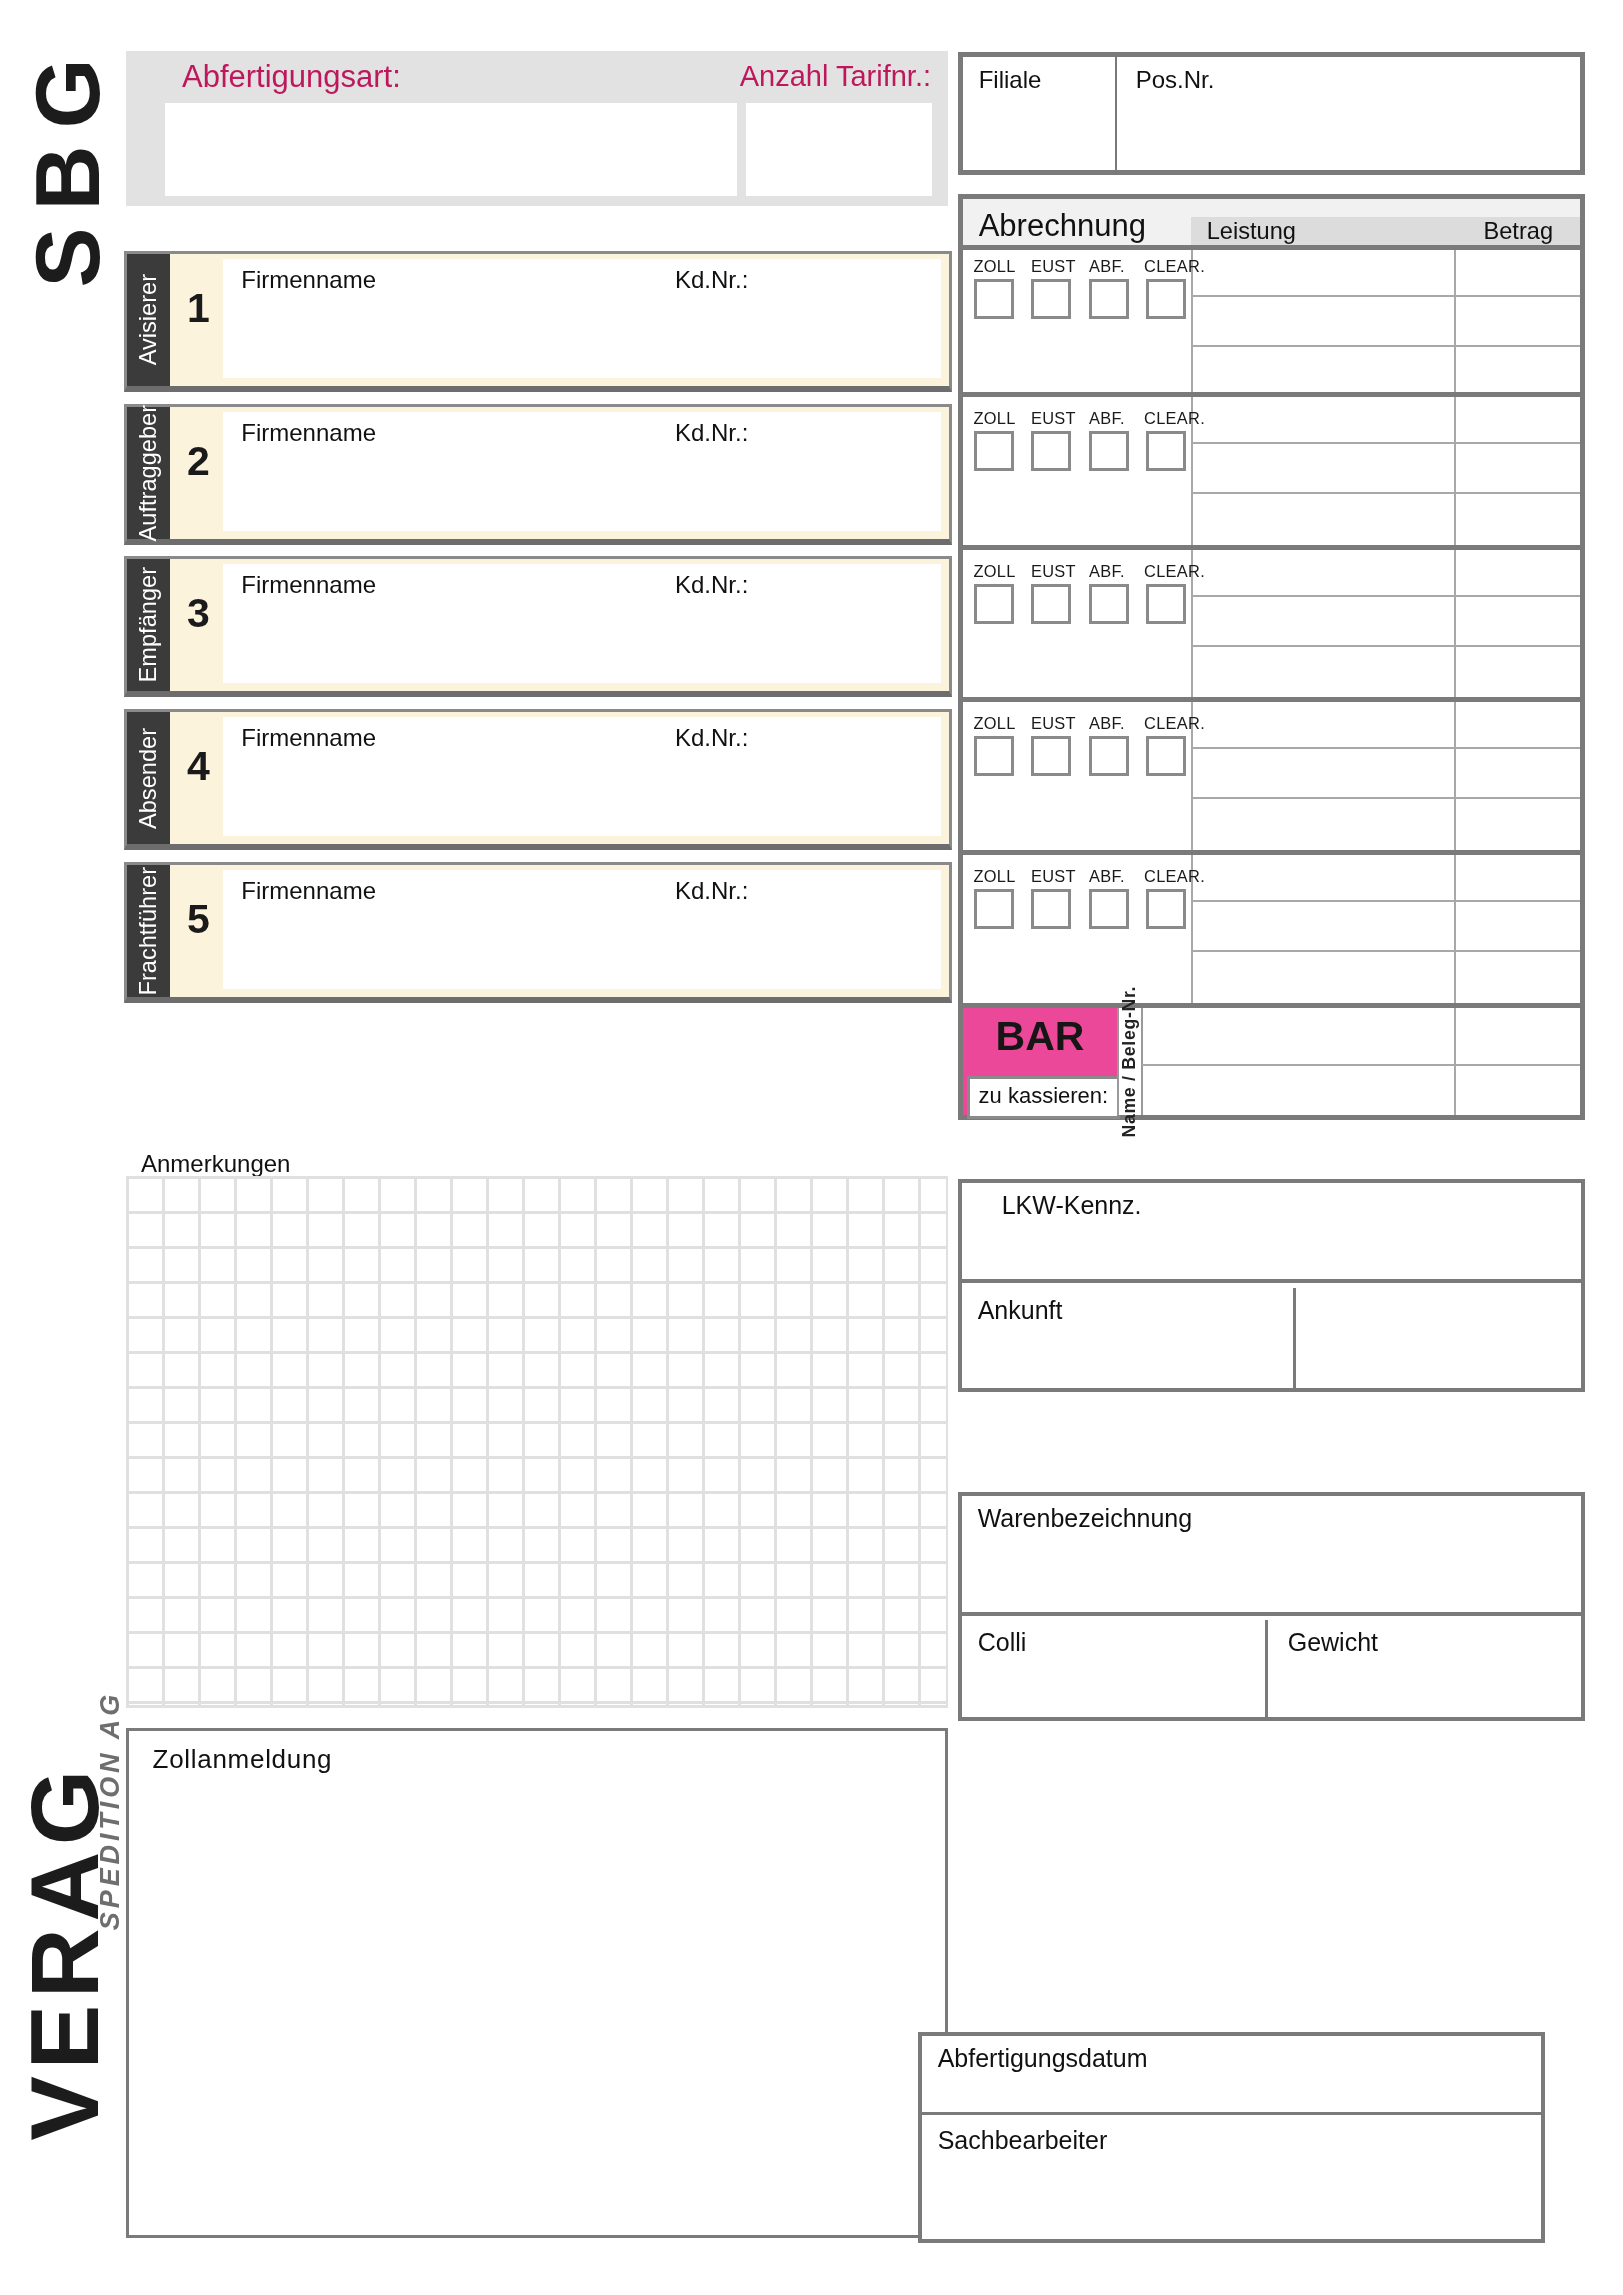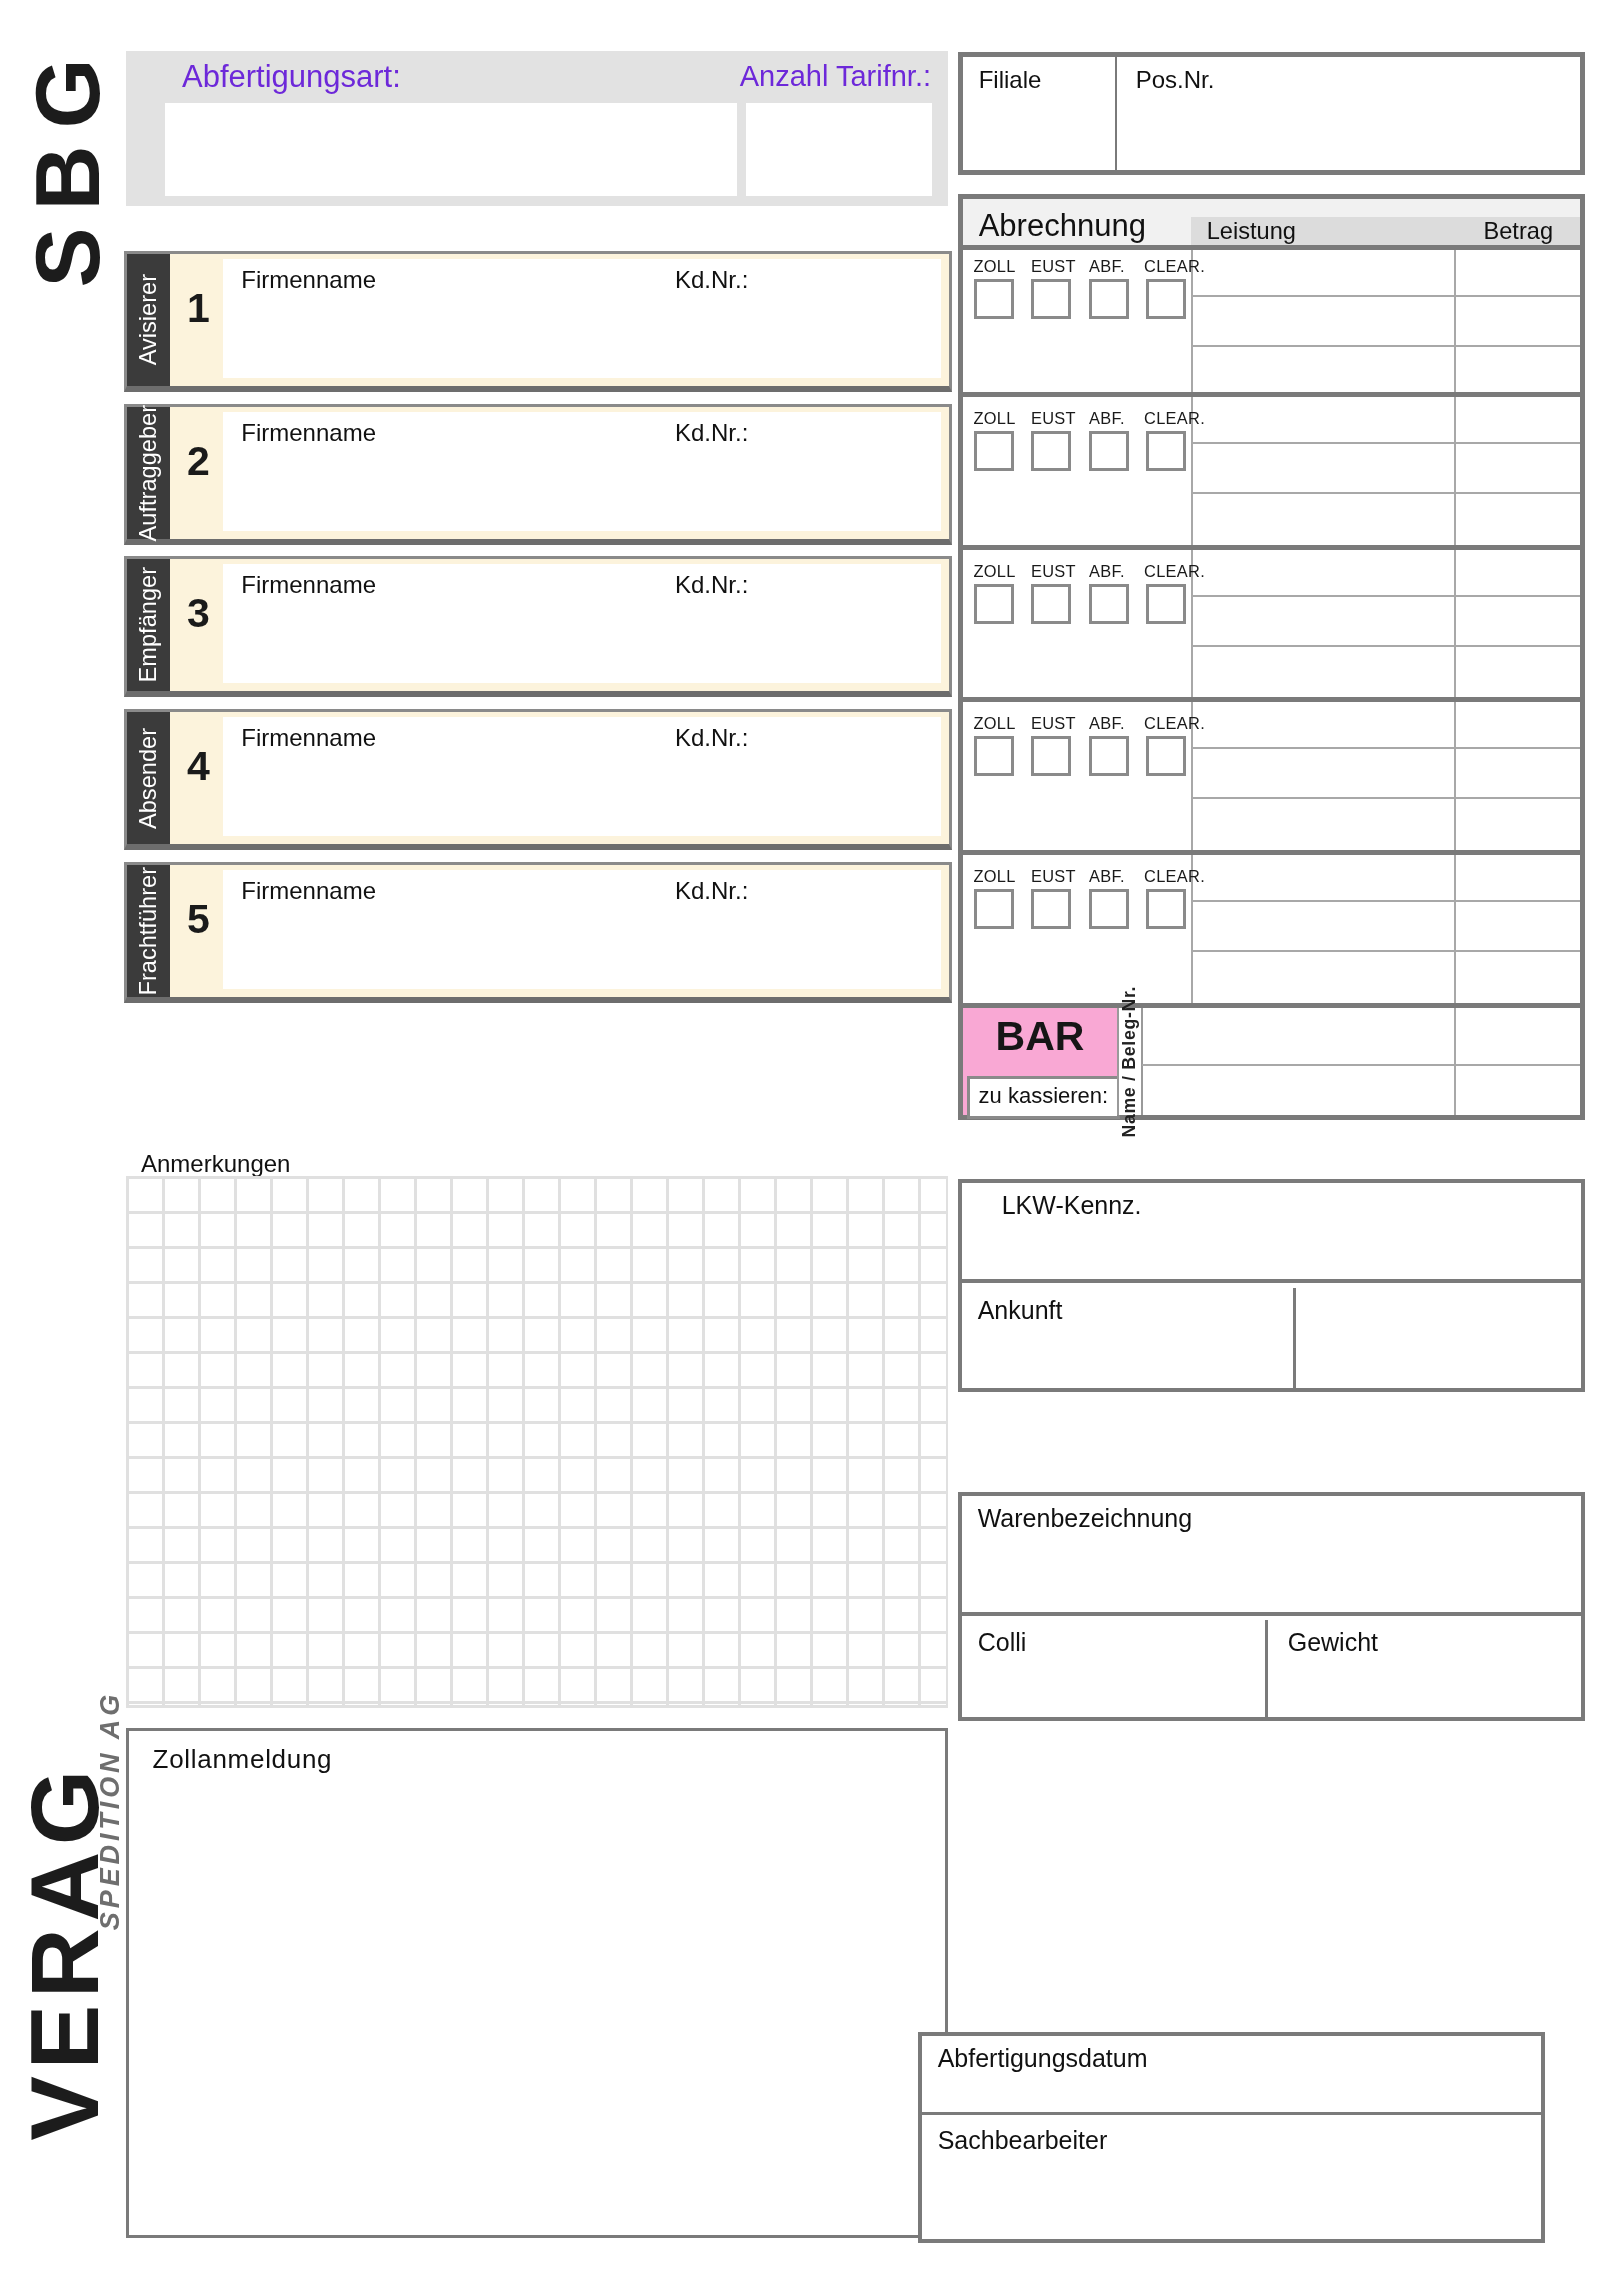--- a/index.html
+++ b/index.html
@@ -11,21 +11,21 @@
 
   
   .rot-wrap{display:flex;align-items:center;justify-content:center;}
   .rot{transform:rotate(-90deg);white-space:nowrap;}
   .sbg-text{font-size:90px;font-weight:900;letter-spacing:17px;color:#1c1c1c;}
   .verag-text{font-size:97px;font-weight:900;letter-spacing:6.5px;color:#1c1c1c;}
   .sped-text{font-size:27px;font-weight:700;font-style:italic;letter-spacing:3.9px;color:#6e6e6e;}
 
   
   .band{background:#e2e2e2;}
-  .band-label{font-size:31px;color:#6d28d9;}
+  .band-label{font-size:31px;color:#be185d;}
   .input-box{background:#ffffff;}
 
   
   .gbox{border:5.2px solid #7a7a7a;background:#fff;}
   .cell-label{font-size:25px;color:#111;}
 
   
   .party-row{
     background:#fcf3dc;
     border:3.3px solid #8a8a8a;border-bottom:6.5px solid #6d6d6d;
@@ -51,21 +51,21 @@
 
   
   .abox{border:5.2px solid #7a7a7a;background:#ffffff;}
   .ab-titleband{position:absolute;left:0;right:0;top:0;height:46px;background:#f1f1f1;}
   .ab-title{position:absolute;left:15.7px;top:9.2px;font-size:31px;color:#111;}
   .ab-colhead{position:absolute;background:#dcdcdc;display:flex;align-items:center;font-size:23.6px;}
   .hline{position:absolute;background:#7a7a7a;height:5.2px;left:0;right:0;}
   .thinline{position:absolute;background:#a8a8a8;}
   .chk-label{position:absolute;font-size:16.4px;letter-spacing:0.3px;color:#1a1a1a;}
   .chk-box{position:absolute;width:34px;height:34px;border:3.9px solid #8a8a8a;background:#fff;}
-  .bar-left{position:absolute;background:#f9a8d4;}
+  .bar-left{position:absolute;background:#ec4899;}
   .bar-title{font-size:41px;font-weight:800;color:#161616;}
   .zk-box{position:absolute;background:#fff;border:3.3px solid #8a8a8a;display:flex;justify-content:center;}
   .zk-box span{font-size:22px;margin-top:3.9px;}
   .name-strip{position:absolute;background:#fff;border-left:2px solid #9a9a9a;border-right:2px solid #9a9a9a;
     display:flex;align-items:center;justify-content:flex-start;}
   .name-strip .vtext{font-size:17.7px;font-weight:700;letter-spacing:0.7px;color:#222;padding:3.9px 0;}
 
   
   .note-grid{
     background-color:#ffffff;

